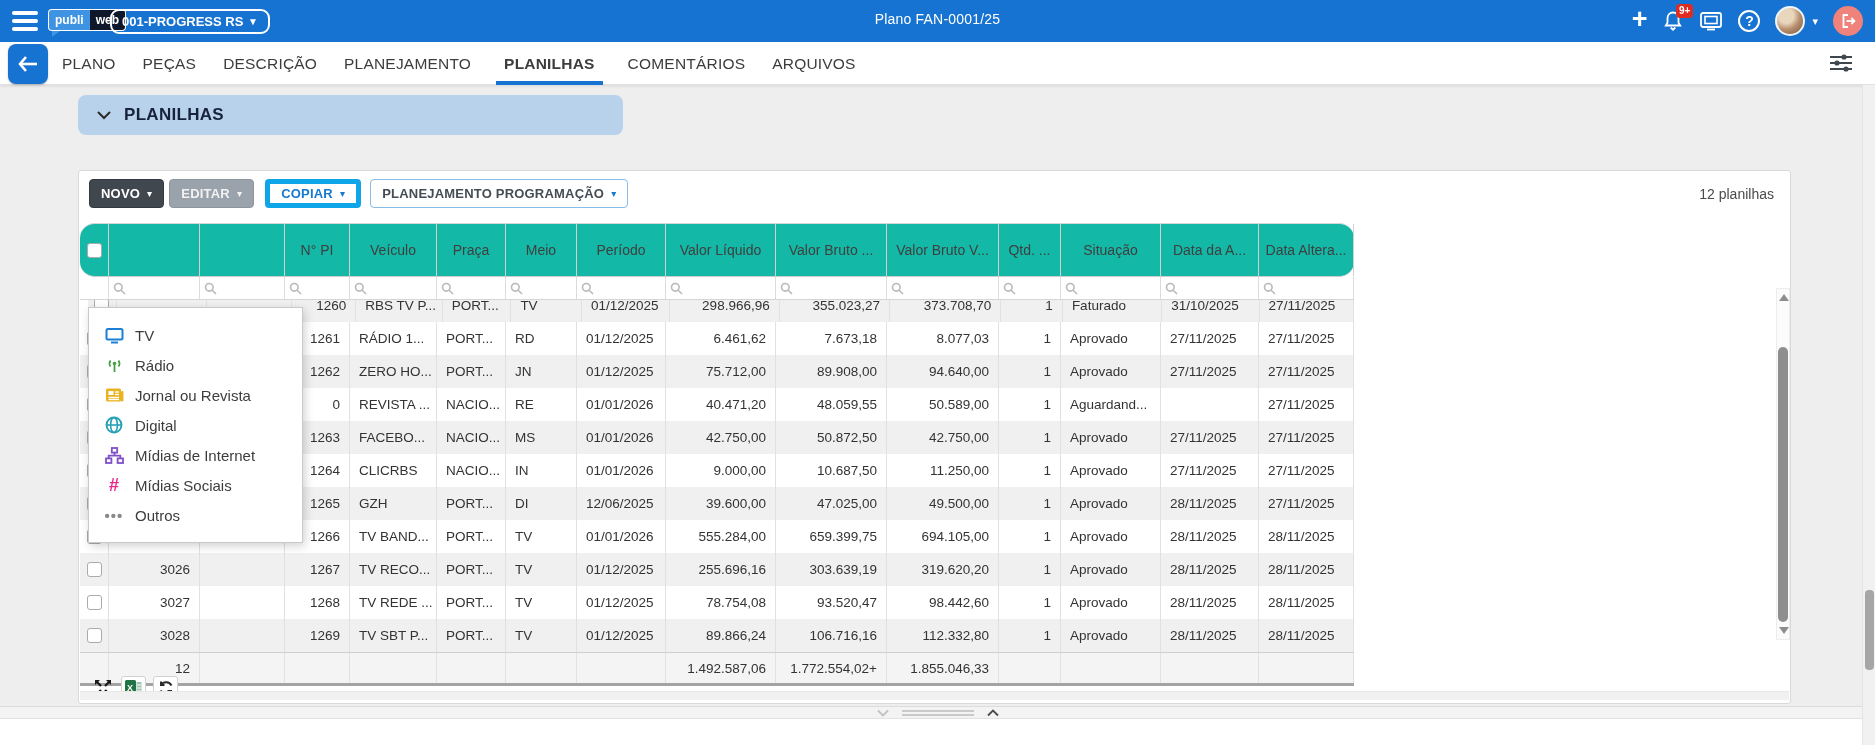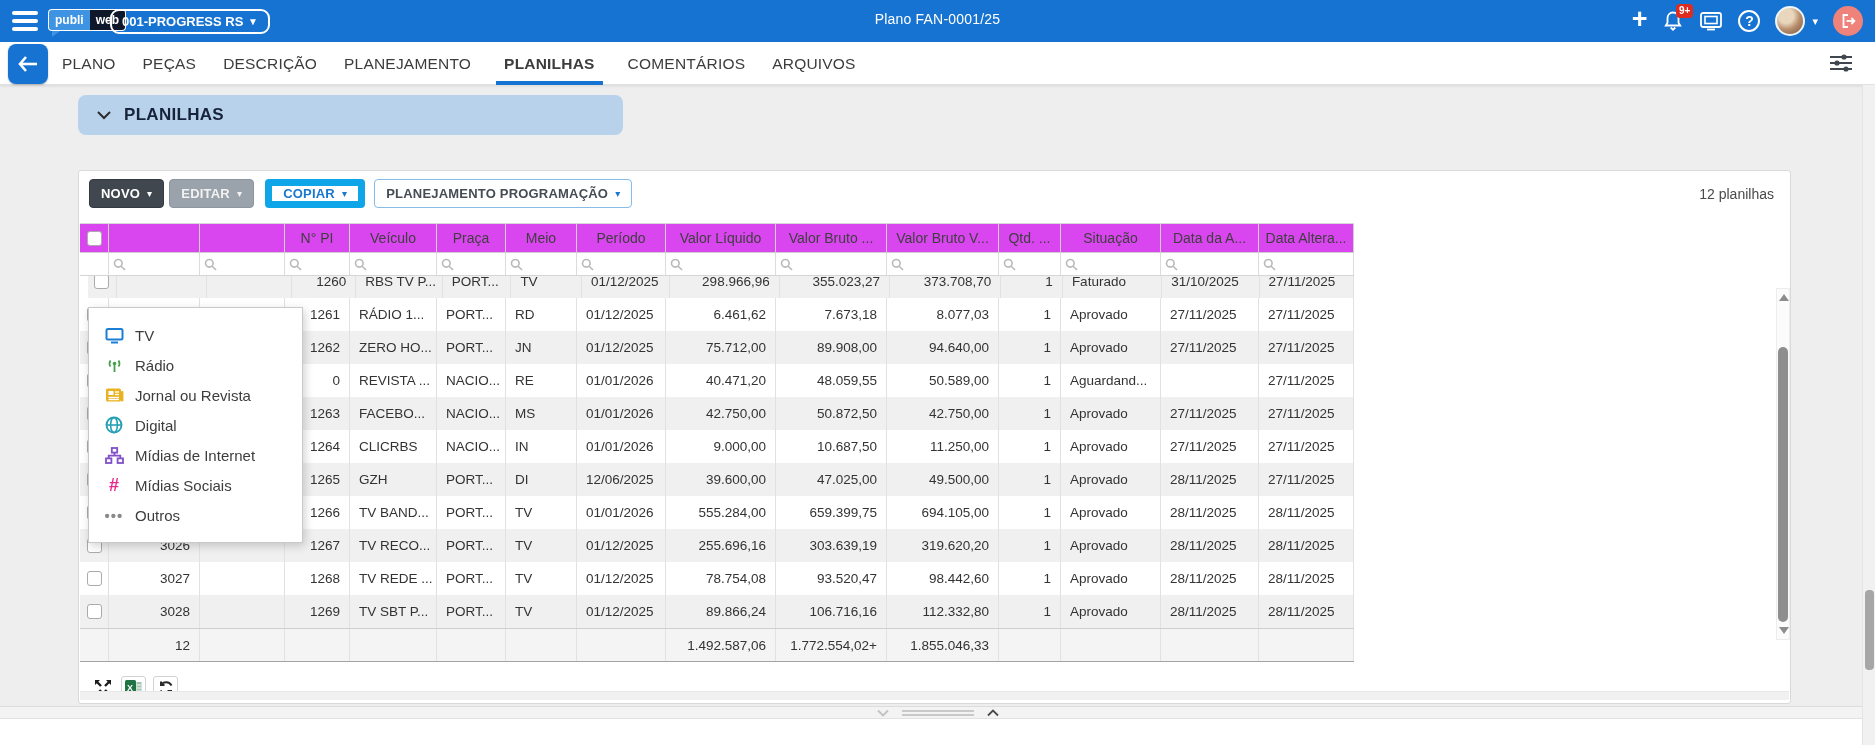--- a/index.html
+++ b/index.html
@@ -47,41 +47,41 @@
   .section-bar .title { font-size:17px; font-weight:bold; color:#17233a; letter-spacing:.3px; }
 
   .panel { position:absolute; left:78px; top:85px; width:1713px; height:534px; background:#fff;
     border:1px solid #d9d9d9; border-radius:3px; }
   .toolbar { position:absolute; left:10px; right:16px; top:7px; height:31px; display:flex; align-items:center; gap:5px; }
   .btn { height:29px; border-radius:4px; font-size:13px; font-weight:bold; display:flex; align-items:center; gap:7px;
     padding:0 11px; cursor:pointer; letter-spacing:.2px; }
   .btn .bcaret { font-size:10px; }
   .btn-dark { background:#40474f; border:1px solid #343a41; color:#fff; }
   .btn-muted { background:#9aa2ab; border:1px solid #8d959f; color:#f2f2f2; margin-right:6px; }
-  .btn-outline { background:#fff; border:7px solid #0ea5e9; color:#1778cf; margin-right:4px; }
+  .btn-outline { background:#fff; border:5px solid #0ea5e9; color:#1778cf; margin-right:4px; }
   .btn-outline2 { background:#fff; border:1px solid #85bce8; color:#454c54; }
   .btn-outline2 .bcaret { color:#1778cf; }
   .count { margin-left:auto; font-size:14px; color:#4a4a4a; }
 
   
   .grid { position:absolute; left:1px; top:52px; width:1274px; }
-  .ghead { display:flex; height:30px; background:#d946ef; border-top:1px solid #d8d8d8; border-bottom:1px solid #cdcdcd; }
+  .ghead { display:flex; height:54px; background:#14b8a6; border-top:1px solid #d8d8d8; border-bottom:1px solid #cdcdcd;border-radius:15px; }
   .hcell { display:flex; align-items:center; justify-content:center; font-size:14px; color:#3f3f3f;
     border-right:1px solid #d0d0d0; height:100%; overflow:hidden; white-space:nowrap; padding:0 4px; }
   .gfilter { display:flex; height:23px; background:#e7e7e7; border-bottom:1px solid #d5d5d5; }
   .fcell { background:#fff; border-right:1px solid #dcdcdc; height:100%; display:flex; align-items:center; padding:0 4px; }
   .fcell.nofilter { background:#fff; }
   .trow { display:flex; height:33px; background:#fff; }
   .gbody .trow:nth-child(odd) { background:#f0f0f0; }
   .gbody .trow:first-child { margin-top:-11px;margin-left:8px; }
   .gbody { overflow:hidden; }
   .cell { display:flex; align-items:center; font-size:13.5px; color:#333; padding:0 9px;
     border-right:1px solid #e1e1e1; height:100%; overflow:hidden; white-space:nowrap; }
   .num { justify-content:flex-end; }
-  .gfoot { display:flex; height:34px; background:#f4f4f4; border-top:1px solid #cfcfcf; border-bottom:1px solid #a3a3a3; }
+  .gfoot { display:flex; height:34px; background:#f4f4f4; border-top:1px solid #cfcfcf; border-bottom:3px solid #a3a3a3; }
   .gfoot .cell { font-size:13.5px; color:#333; }
   .c-chk{width:29px;justify-content:center;padding:0;} .c-id{width:91px;} .c-empty{width:85px;}
   .c-pi{width:65px;} .c-veic{width:87px;} .c-praca{width:69px;} .c-meio{width:71px;} .c-per{width:89px;}
   .c-vliq{width:110px;} .c-vbru{width:111px;} .c-vbruv{width:112px;} .c-qtd{width:62px;}
   .c-sit{width:100px;} .c-dataa{width:98px;} .c-dataalt{width:95px;}
   .checkbox { width:15px; height:15px; background:#fff; border:1px solid #ababab; border-radius:3px; cursor:pointer; }
 
   
   .vscroll { position:absolute; left:1697px; top:117px; width:14px; height:352px; background:#fbfbfb; border:1px solid #ededed; }
   .vthumb { position:absolute; left:1px; top:58px; width:10px; height:275px; background:#8e8e8e; border-radius:6px; cursor:grab; }

